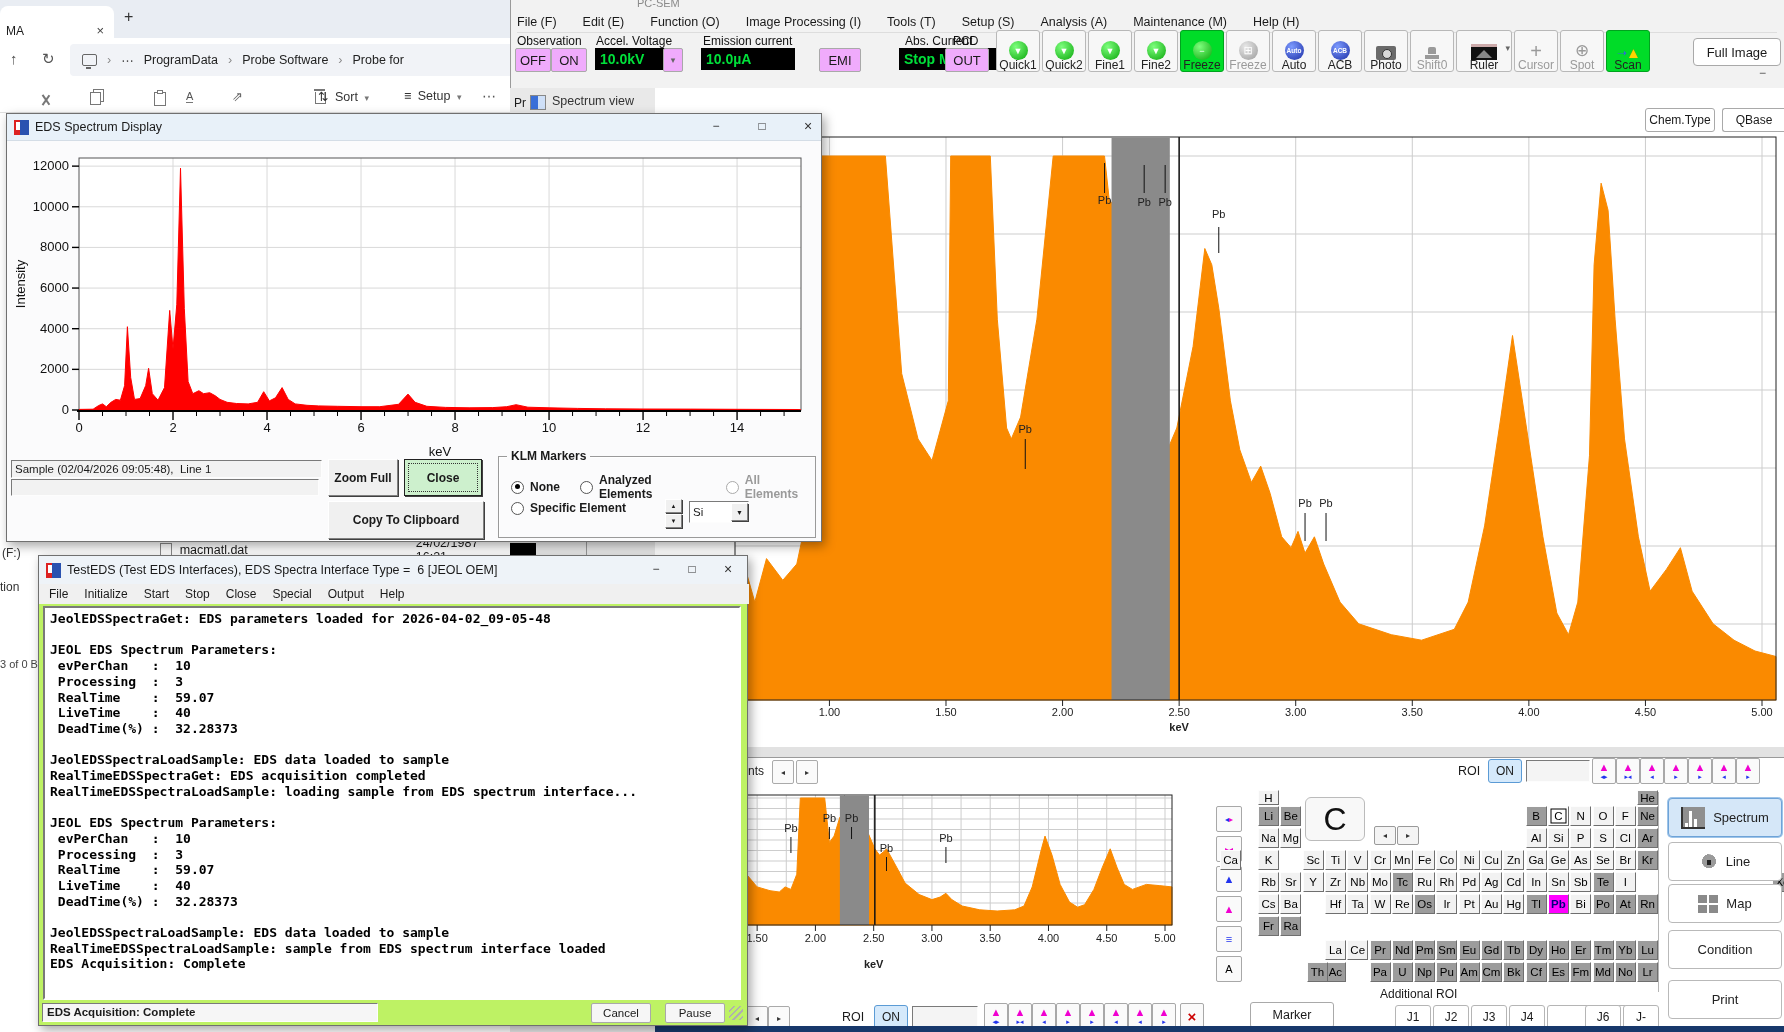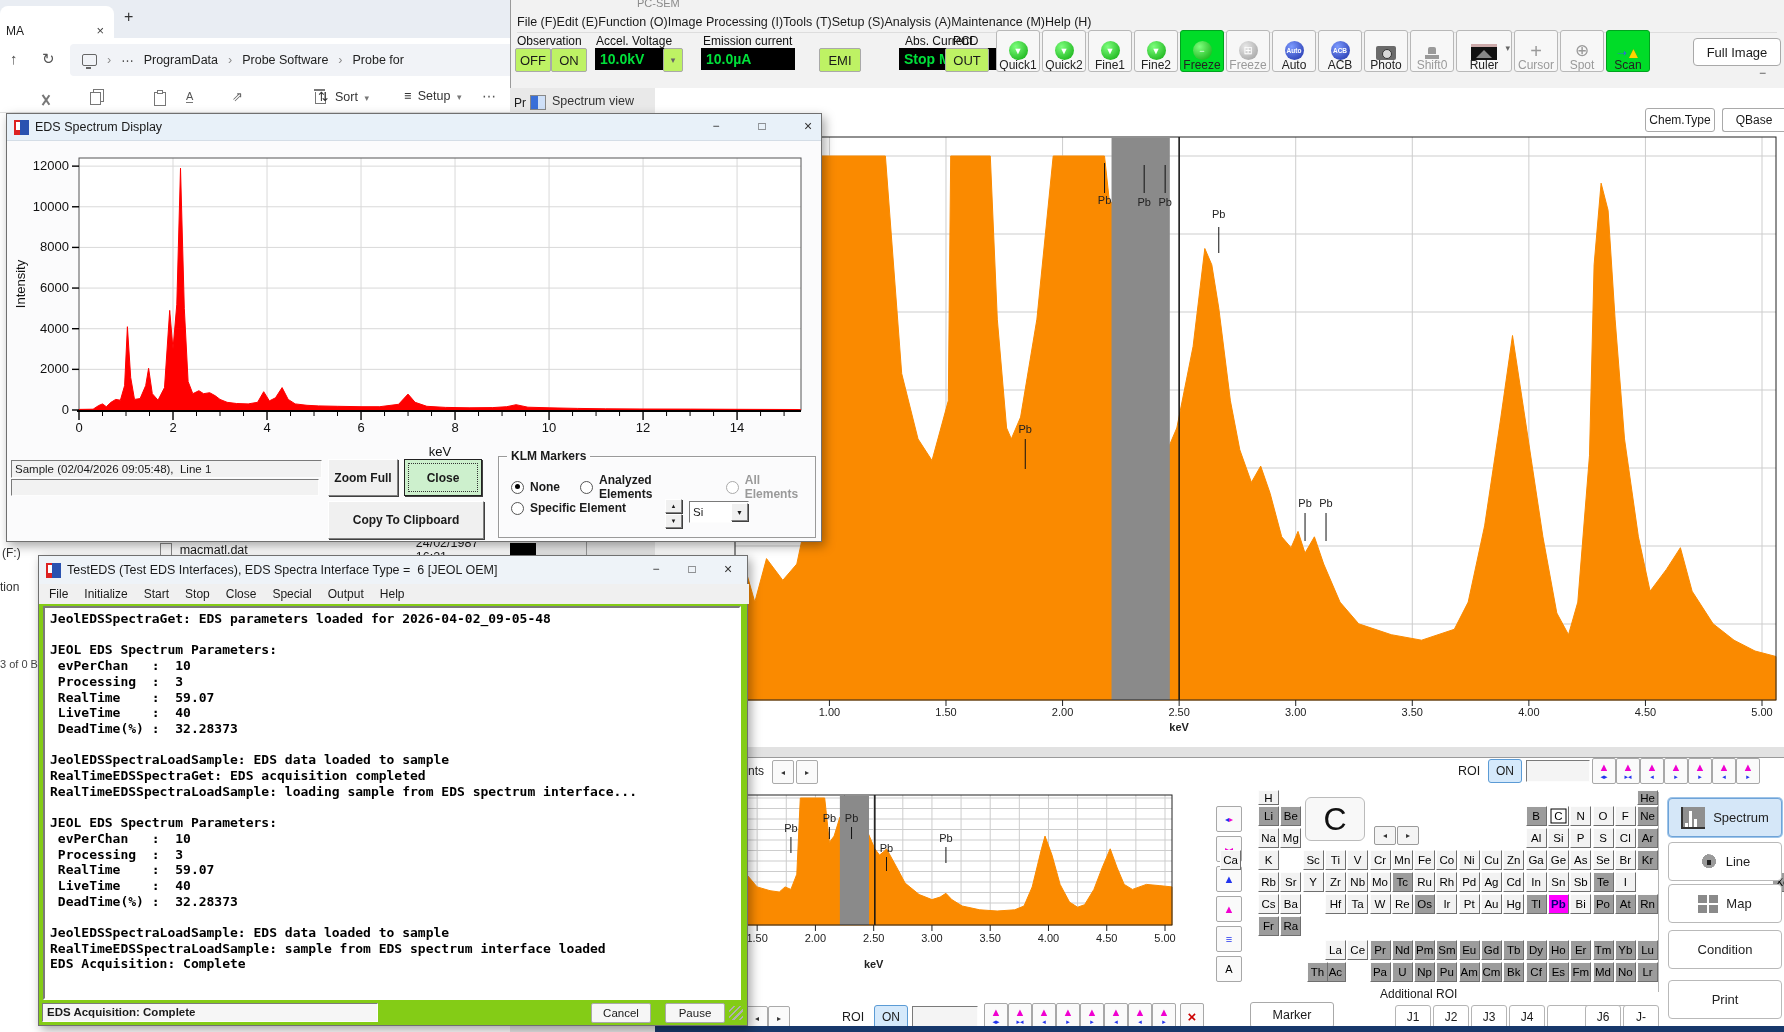--- a/index.html
+++ b/index.html
@@ -36,21 +36,21 @@
   .ic-trash{width:9px;height:11px;border:1px solid #777;border-top:none;display:inline-block;position:relative;margin-top:3px;}
   .ic-trash:before{content:"";position:absolute;left:-2px;top:-3px;width:11px;height:1.5px;background:#777;}
   .ic-ren{font-size:11px;color:#555;border-bottom:1px solid #777;line-height:11px;display:inline-block;}
   .ic-mon{width:13px;height:10px;border:1.5px solid #666;border-radius:2px;display:inline-block;position:relative;}
   .ic-mon:after{content:"";position:absolute;left:3px;bottom:-4px;width:5px;height:2px;background:#666;}
   .ic-doc{width:10px;height:12px;border:1px solid #8a8a8a;background:#fff;display:inline-block;}
   
   .lcd{background:#000;color:#00e03a;font-weight:bold;font-size:14px;display:flex;align-items:center;padding:0 5px;
     font-family:"Liberation Sans",sans-serif;}
   .tlbl{position:absolute;font-size:12px;color:#111;}
-  .pbtn{position:absolute;background:#bef264;border:1px solid #a9a9a9;border-radius:2px;display:flex;
+  .pbtn{position:absolute;background:#f0abfc;border:1px solid #a9a9a9;border-radius:2px;display:flex;
     align-items:center;justify-content:center;font-size:13px;}
   .icobtn{width:42px;height:40px;background:#f7f7f7;border:1px solid #b8b8b8;border-radius:3px;flex:none;
     display:flex;flex-direction:column;align-items:center;justify-content:flex-end;overflow:hidden;position:relative;}
   .icobtn .lb{font-size:12px;line-height:11px;color:#222;}
   .icobtn.dis .lb{color:#9a9a9a;}
   .icobtn.green{background:#00dc28;border-color:#00a31e;}
   .gcirc{width:19px;height:19px;border-radius:50%;background:radial-gradient(circle at 35% 30%,#7dff7d,#0aa60a);
     color:#fff;font-size:9px;display:flex;align-items:center;justify-content:center;margin-top:2px;}
   .bcirc{width:19px;height:19px;border-radius:50%;background:radial-gradient(circle at 35% 30%,#7d9bff,#1c2ea6);
     color:#fff;font-size:6.5px;font-weight:bold;display:flex;align-items:center;justify-content:center;margin-top:2px;}
@@ -160,21 +160,21 @@
       <span>macmatl.dat</span>
       <span style="margin-left:160px;">24/02/1987 16:21</span>
     </div>
     <div class="abs txt" style="left:2px;top:546px;font-size:12px;color:#333;">(F:)</div>
     <div class="abs txt" style="left:0;top:580px;font-size:12px;color:#333;">tion</div>
     <div class="abs txt" style="left:0;top:658px;font-size:11px;color:#444;">3 of 0 B</div>
   </div>
 
   <div class="abs" style="left:510px;top:0;width:1274px;height:88px;background:#f2f2f2;border-left:1px solid #9a9a9a;border-bottom:1px solid #cfcfcf;">
     <div class="abs txt" style="left:126px;top:-3px;font-size:11px;color:#8a8a8a;">PC-SEM</div>
-    <div id="pcsem-menubar" class="abs" style="left:6px;top:12px;width:1260px;height:20px;display:flex;font-size:12.5px;align-items:center;border-bottom:1px solid #ddd;">
+    <div id="pcsem-menubar" class="abs" style="left:6px;top:12px;width:1260px;height:20px;display:flex;gap:26px;font-size:12.5px;align-items:center;border-bottom:1px solid #ddd;">
         <span>File (F)</span>
         <span>Edit (E)</span>
         <span>Function (O)</span>
         <span>Image Processing (I)</span>
         <span>Tools (T)</span>
         <span>Setup (S)</span>
         <span>Analysis (A)</span>
         <span>Maintenance (M)</span>
         <span>Help (H)</span>
       </div>
@@ -753,21 +753,21 @@
         <div class="b3d" style="width:15px;height:12px;font-size:6px;">▲</div>
         <div class="b3d" style="width:15px;height:12px;font-size:6px;margin-top:1px;">▼</div>
       </div>
       <div class="abs sunk" style="left:190px;top:44px;width:58px;height:20px;display:flex;align-items:center;">
         <span class="txt" style="font-size:11.5px;padding-left:3px;flex:1;">Si</span>
         <span class="b3d" style="width:15px;height:16px;font-size:7px;">▼</span>
       </div>
     </div>
   </div>
 
-  <div class="win" style="left:38px;top:555px;width:708px;height:469px;background:#84cc16;">
+  <div class="win" style="left:38px;top:555px;width:708px;height:469px;background:#bef264;">
     <div class="tbar" style="height:28px;background:#eef3f8;">
       <span class="appico"></span>
       <span class="cap txt">TestEDS (Test EDS Interfaces), EDS Spectra Interface Type =  6 [JEOL OEM]</span>
     </div>
     <div class="wbtn" style="left:608px;top:5px;">−</div>
     <div class="wbtn" style="left:644px;top:5px;">□</div>
     <div class="wbtn" style="left:680px;top:5px;font-size:14px;">×</div>
     <div id="testeds-menubar" class="abs" style="left:0;top:28px;width:708px;height:20px;display:flex;align-items:center;padding-left:2px;background:#f0f0f0;">
         <span class="menu-item">File</span>
         <span class="menu-item">Initialize</span>

